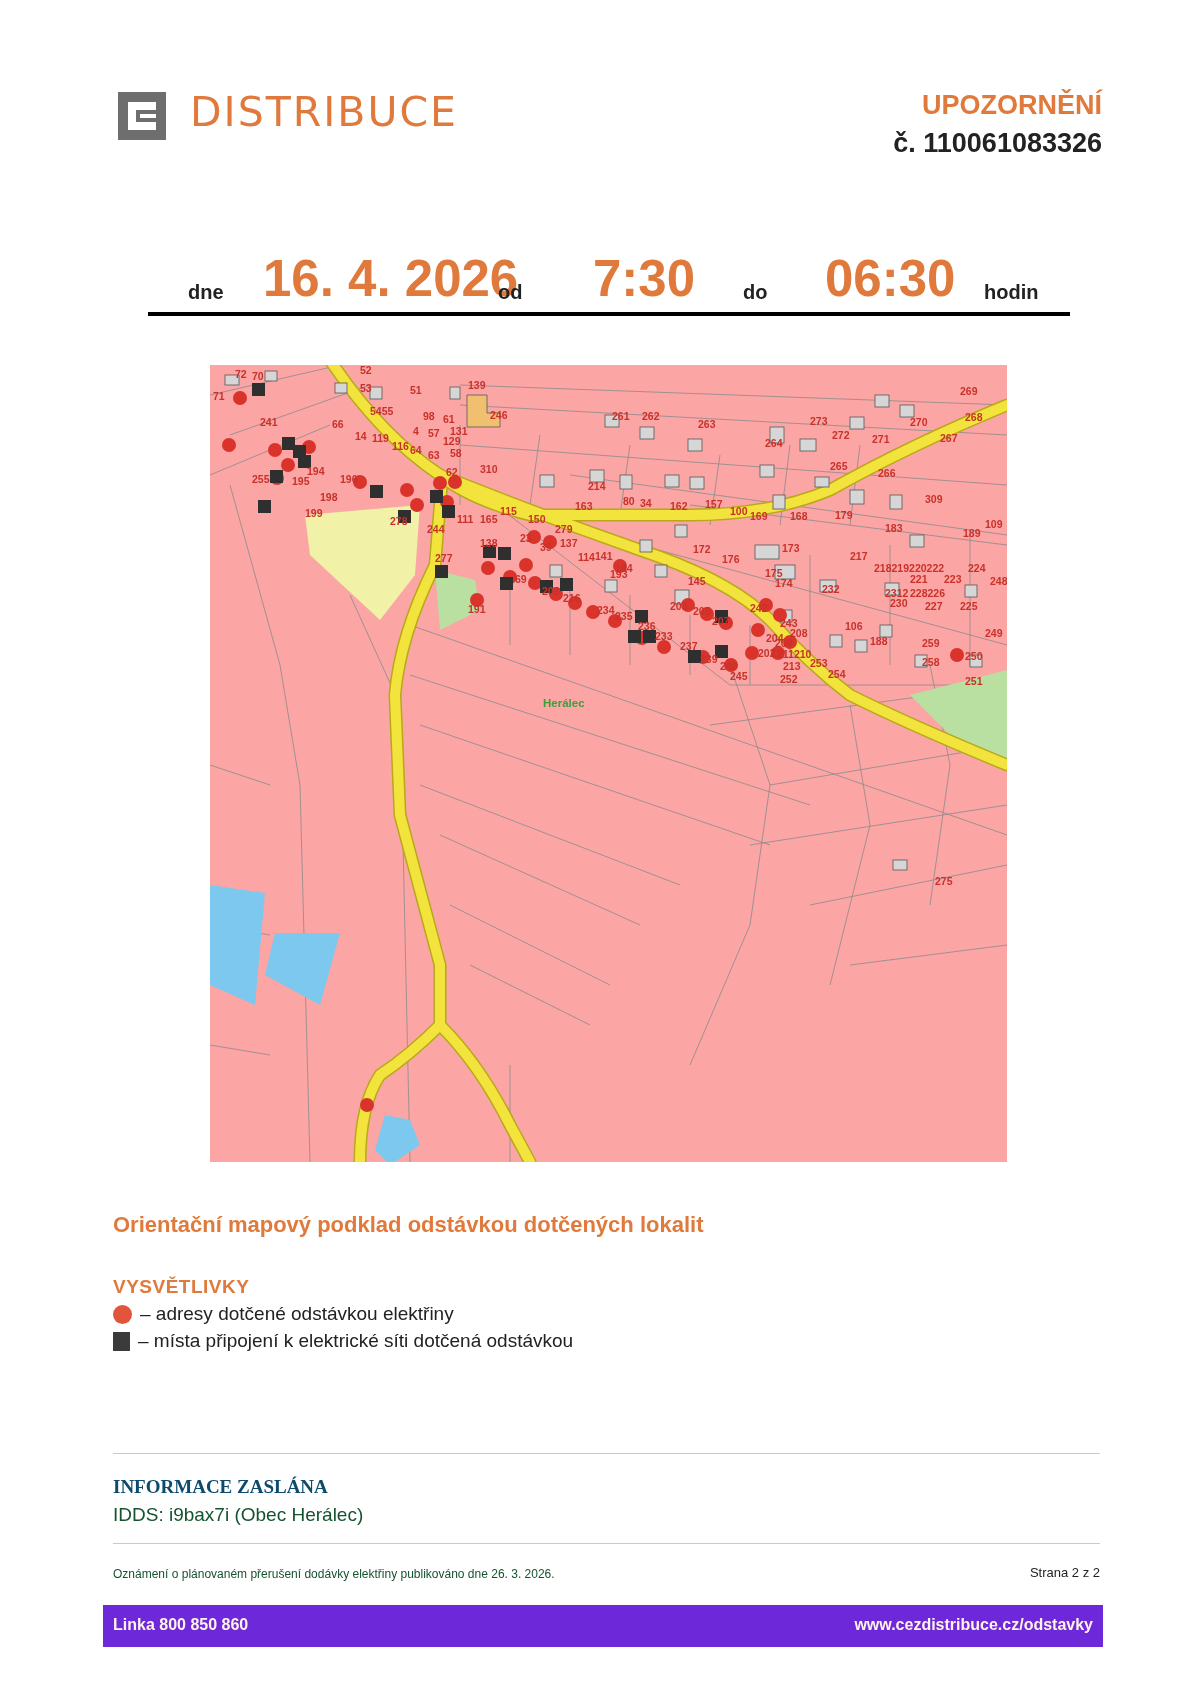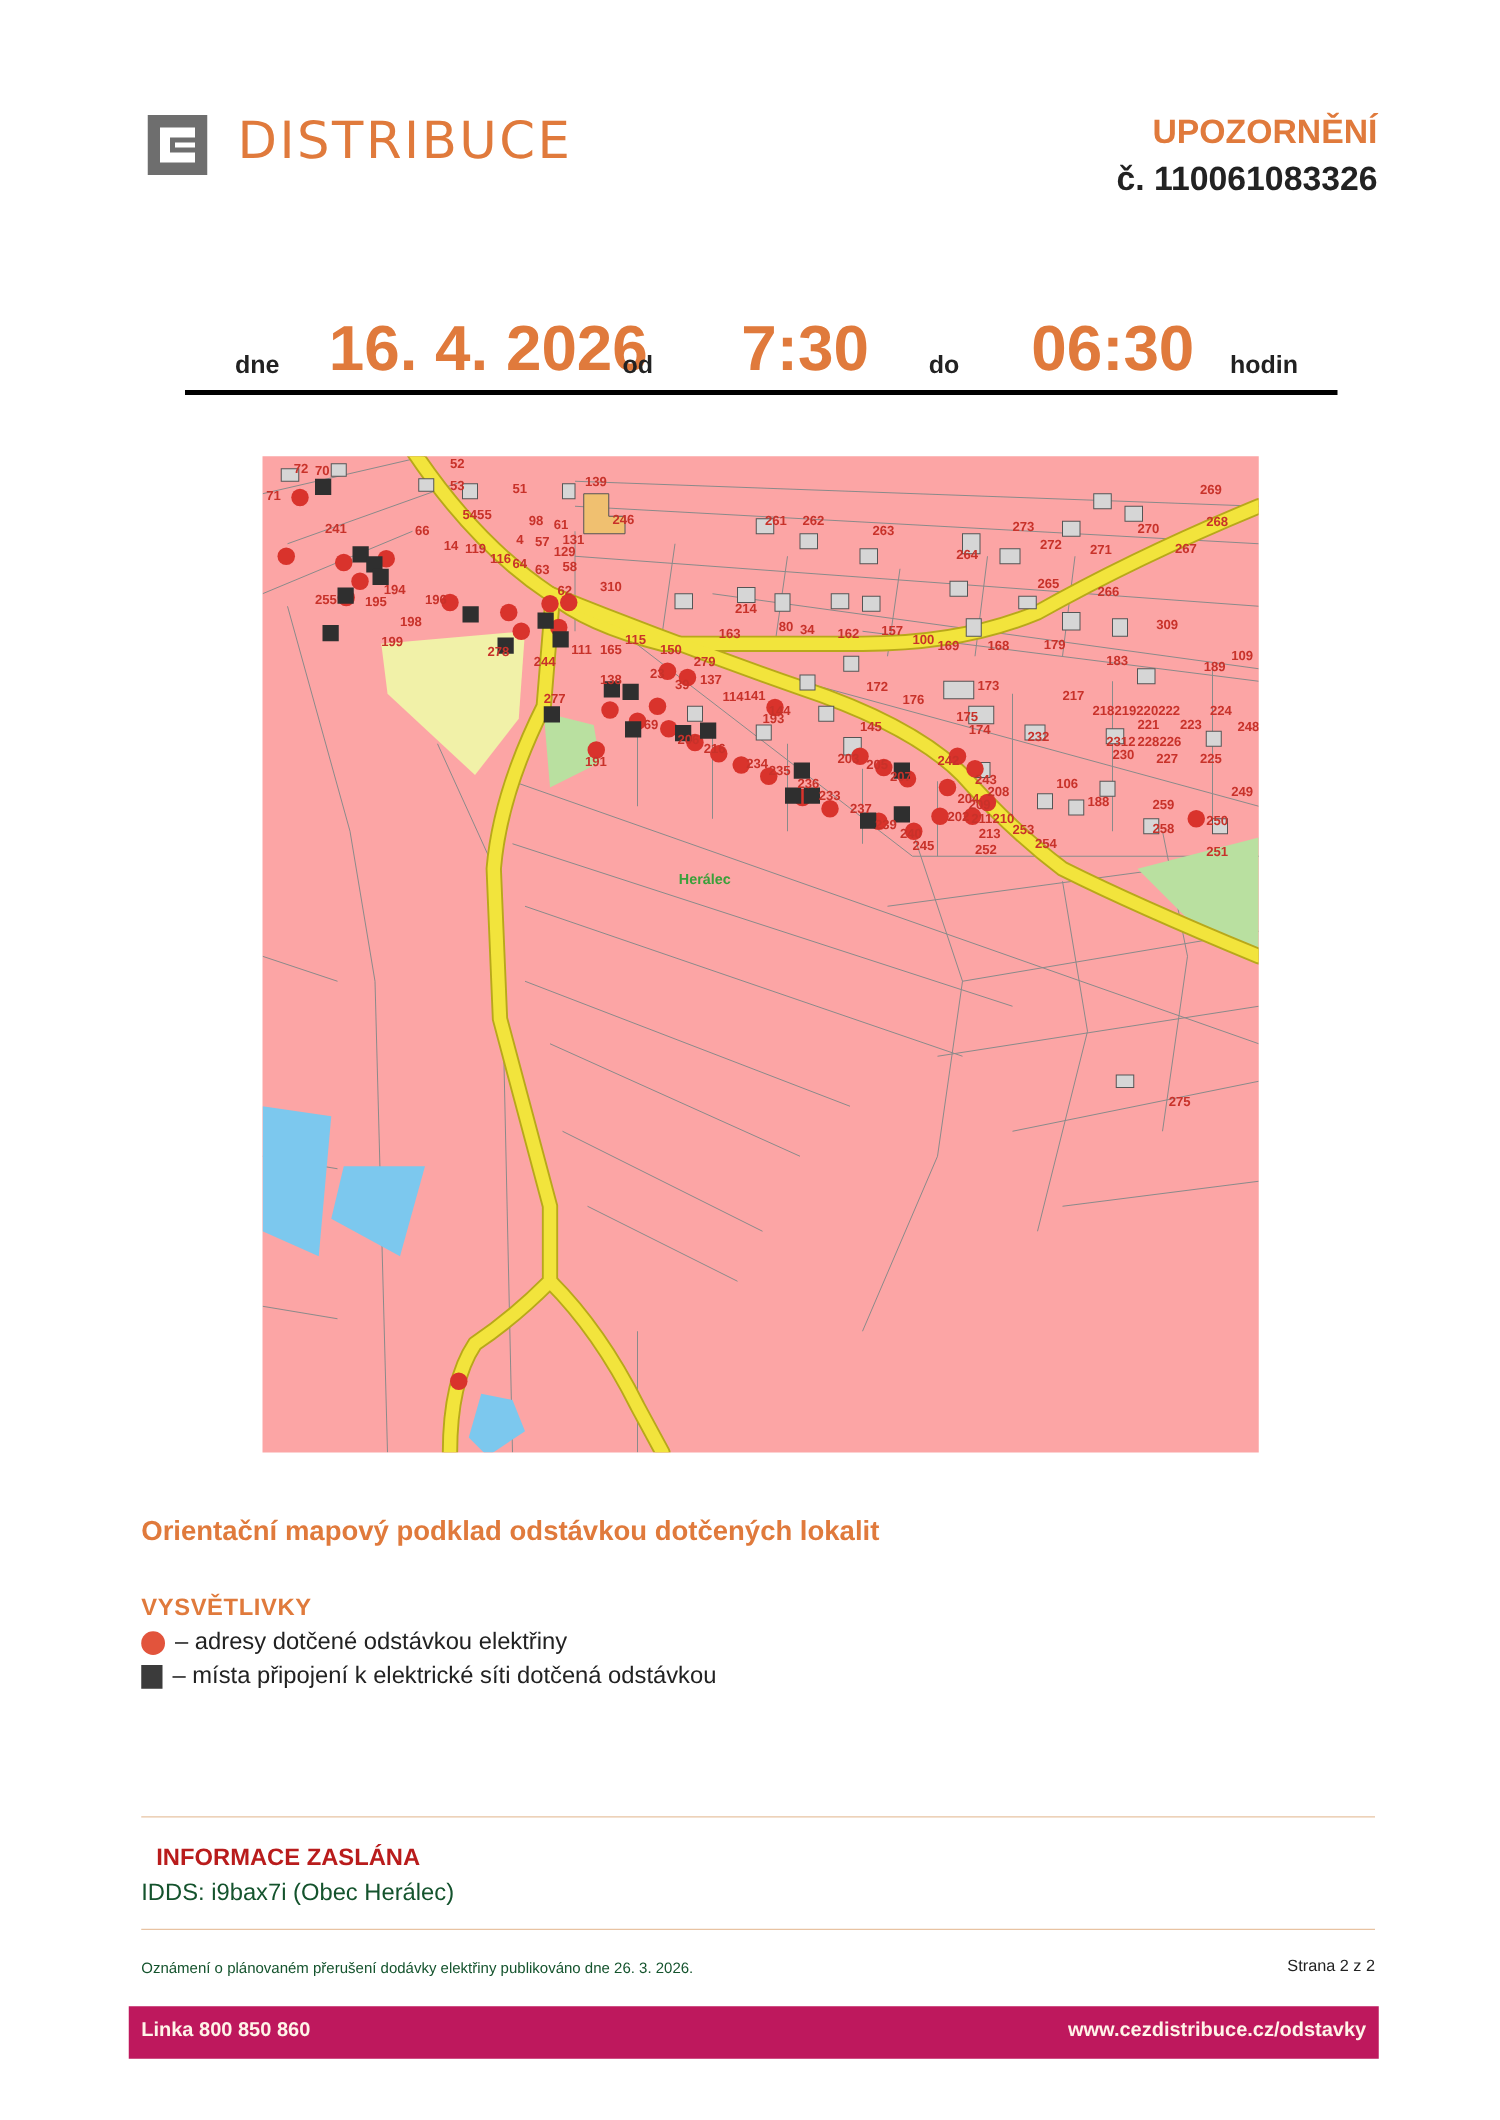--- a/index.html
+++ b/index.html
@@ -15,25 +15,25 @@
     .when .small { font-size: 20px; font-weight: bold; color: #222; }
     .when .big { font-size: 51px; font-weight: bold; color: #e07a3c; bottom: 4px; }
     .map { position: absolute; left: 210px; top: 365px; width: 797px; height: 797px; background: #fca5a5; overflow: hidden; }
     .map svg { position: absolute; left: 0; top: 0; }
     .map-title { position: absolute; left: 113px; top: 1212px; font-size: 22px; font-weight: bold; color: #e07a3c; }
     .legend-title { position: absolute; left: 113px; top: 1276px; font-size: 19px; font-weight: bold; color: #e07a3c; letter-spacing: 0.5px; }
     .legend-item { position: absolute; left: 113px; font-size: 19px; color: #222; display: flex; align-items: center; }
     .legend-item .dot { width: 19px; height: 19px; border-radius: 50%; background: #e2543c; margin-right: 8px; display: inline-block; }
     .legend-item .sq { width: 17px; height: 19px; background: #3b3b3b; margin-right: 8px; display: inline-block; }
     .rule { position: absolute; left: 113px; width: 987px; height: 0; border-top: 1.5px solid #e8c3a3; }
-    .info-title { position: absolute; left: 125px; top: 1476px; font-size: 19px; font-weight: bold; color: #b91c1c; }
+    .info-title { position: absolute; left: 113px; top: 1476px; font-size: 19px; font-weight: bold; color: #0c4a6e; font-family: Liberation Serif, serif; }
     .info-val { position: absolute; left: 113px; top: 1504px; font-size: 19px; color: #14532d; }
     .foot-note { position: absolute; left: 113px; top: 1567px; font-size: 12px; color: #14532d; }
     .foot-page { position: absolute; right: 100px; top: 1565px; font-size: 13px; color: #222; }
-    .foot-bar { position: absolute; left: 103px; top: 1605px; width: 1000px; height: 42px; background: #be185d; }
+    .foot-bar { position: absolute; left: 103px; top: 1605px; width: 1000px; height: 42px; background: #6d28d9; }
     .foot-bar .l { position: absolute; left: 10px; top: 11px; font-size: 16px; font-weight: bold; color: #fff3e8; }
     .foot-bar .r { position: absolute; right: 10px; top: 11px; font-size: 16px; font-weight: bold; color: #fff3e8; }
     .lbl { font-family: "Liberation Sans", sans-serif; font-size: 10.5px; font-weight: bold; fill: #c8322a; }
     .town { font-family: "Liberation Sans", sans-serif; font-size: 11.5px; font-weight: bold; fill: #3aa03a; }
   </style>
 </head>
 <body>
 
 <div class="logo">
   <svg width="48" height="48" viewBox="0 0 48 48">

